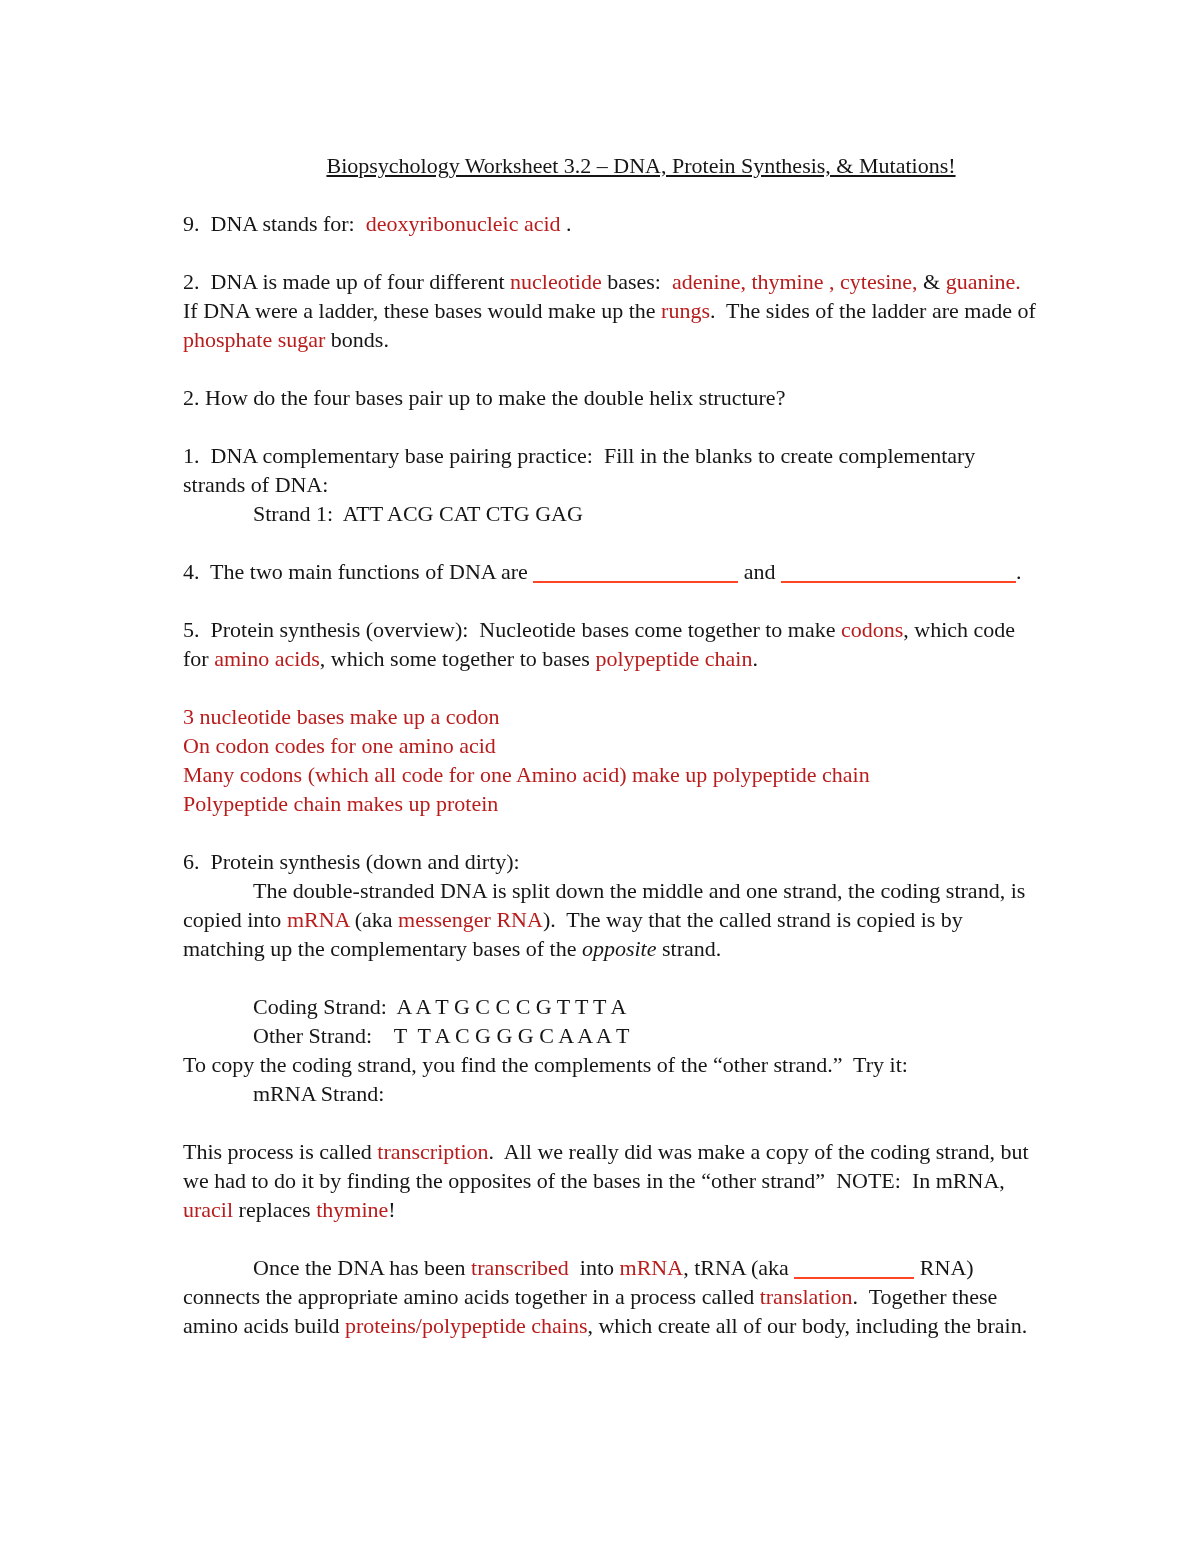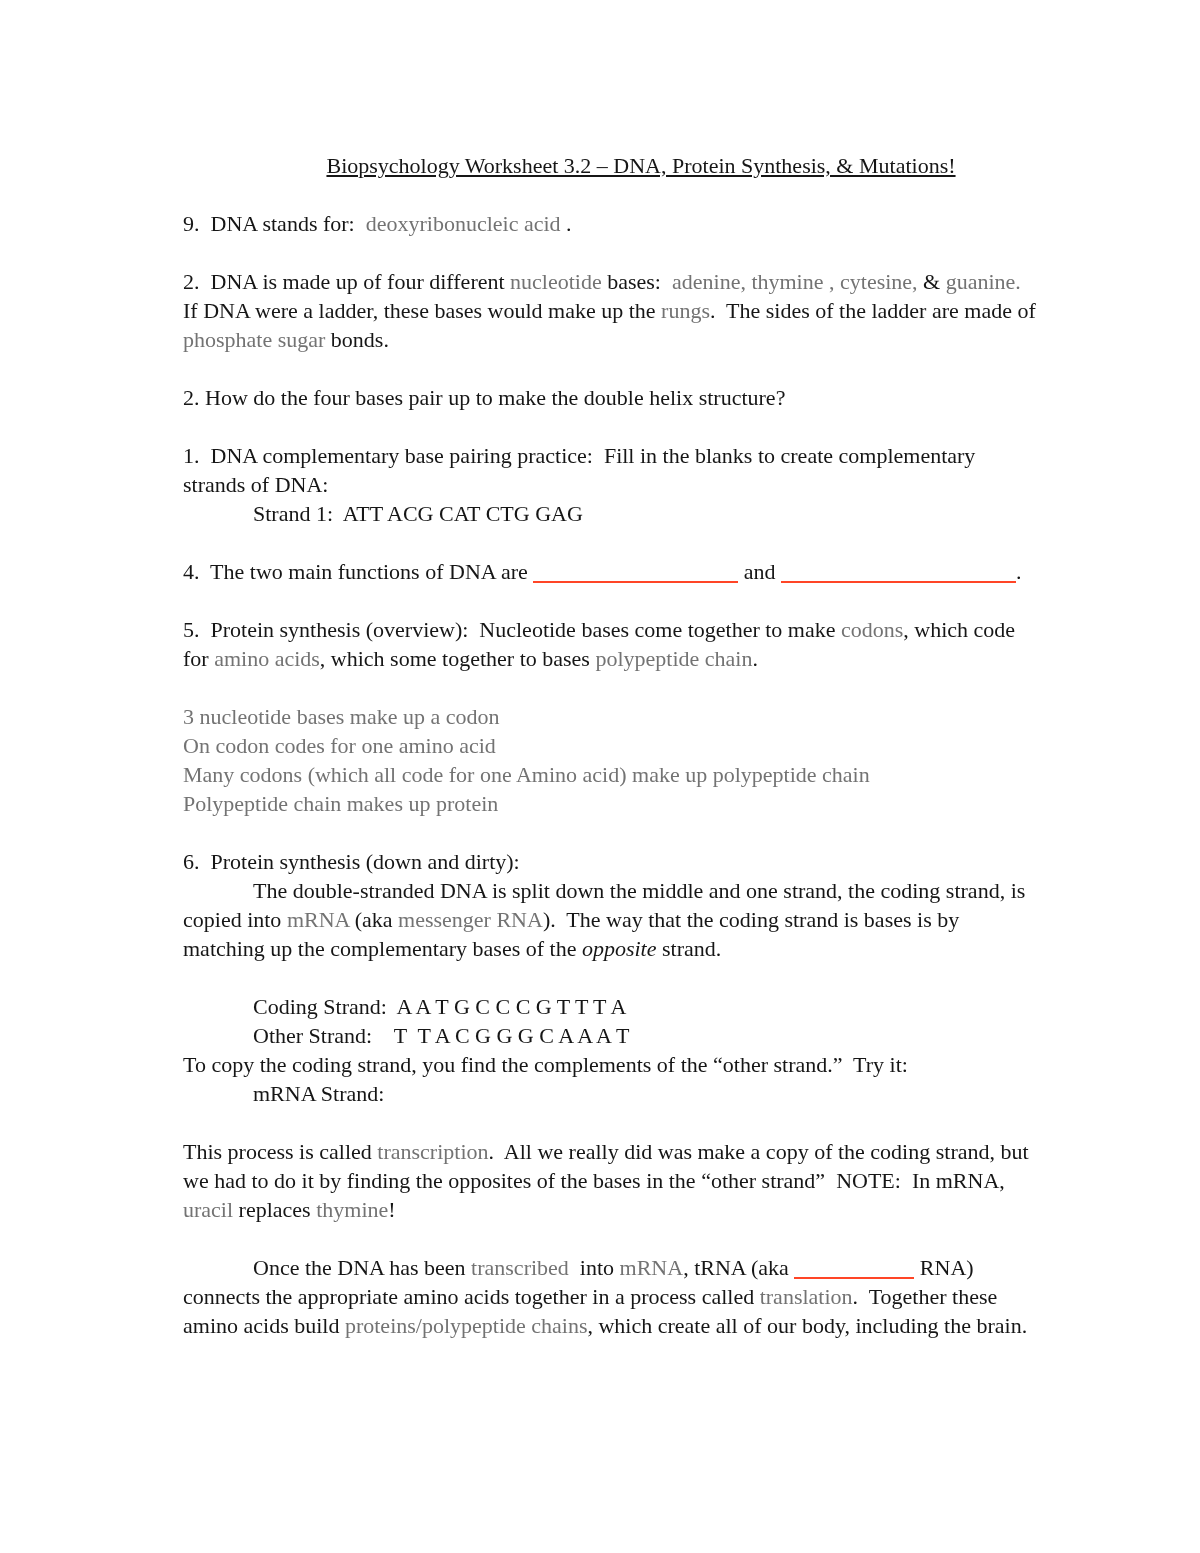--- a/index.html
+++ b/index.html
@@ -22,21 +22,21 @@
     width: 916px;
     font-size: 22px;
     line-height: 29px;
     color: #161616;
     margin-left: 40px;
   }
   .block { margin: 0 0 29px 0; }
   .block:last-child { margin-bottom: 0; }
   .line { white-space: pre; min-height: 29px; }
   .center { text-align: center; }
-  .red { color: #737373; }
+  .red { color: #b91c1c; }
   .bold { font-weight: normal; }
   .italic { font-style: italic; }
   .underline { text-decoration: underline; }
   .blank {
     display: inline-block;
     height: 14px;
     border-bottom: 2px solid #ff4526;
     vertical-align: -4px;
   }
 </style>
@@ -73,21 +73,21 @@
       </div>
       <div class="block">
         <div class="line"><span class="red">3 nucleotide bases make up a codon</span></div>
         <div class="line"><span class="red">On codon codes for one amino acid</span></div>
         <div class="line"><span class="red">Many codons (which all code for one Amino acid) make up polypeptide chain</span></div>
         <div class="line"><span class="red">Polypeptide chain makes up protein</span></div>
       </div>
       <div class="block">
         <div class="line"><span class="bold">6.  Protein synthesis (down and dirty):</span></div>
         <div class="line" style="padding-left: 70px;"><span>The double-stranded DNA is split down the middle and one strand, the coding strand, is</span></div>
-        <div class="line"><span>copied into </span><span class="red">mRNA</span><span> (aka </span><span class="red">messenger RNA</span><span>).  The way that the coding strand is bases is by</span></div>
+        <div class="line"><span>copied into </span><span class="red">mRNA</span><span> (aka </span><span class="red">messenger RNA</span><span>).  The way that the called strand is copied is by</span></div>
         <div class="line"><span>matching up the complementary bases of the </span><span class="italic">opposite</span><span> strand.</span></div>
       </div>
       <div class="block">
         <div class="line" style="padding-left: 70px;"><span>Coding Strand:  A A T G C C C G T T T A</span></div>
         <div class="line" style="padding-left: 70px;"><span>Other Strand:    T  T A C G G G C A A A T</span></div>
         <div class="line"><span>To copy the coding strand, you find the complements of the “other strand.”  Try it:</span></div>
         <div class="line" style="padding-left: 70px;"><span>mRNA Strand:</span></div>
       </div>
       <div class="block">
         <div class="line"><span>This process is called </span><span class="red">transcription</span><span>.  All we really did was make a copy of the coding strand, but</span></div>

